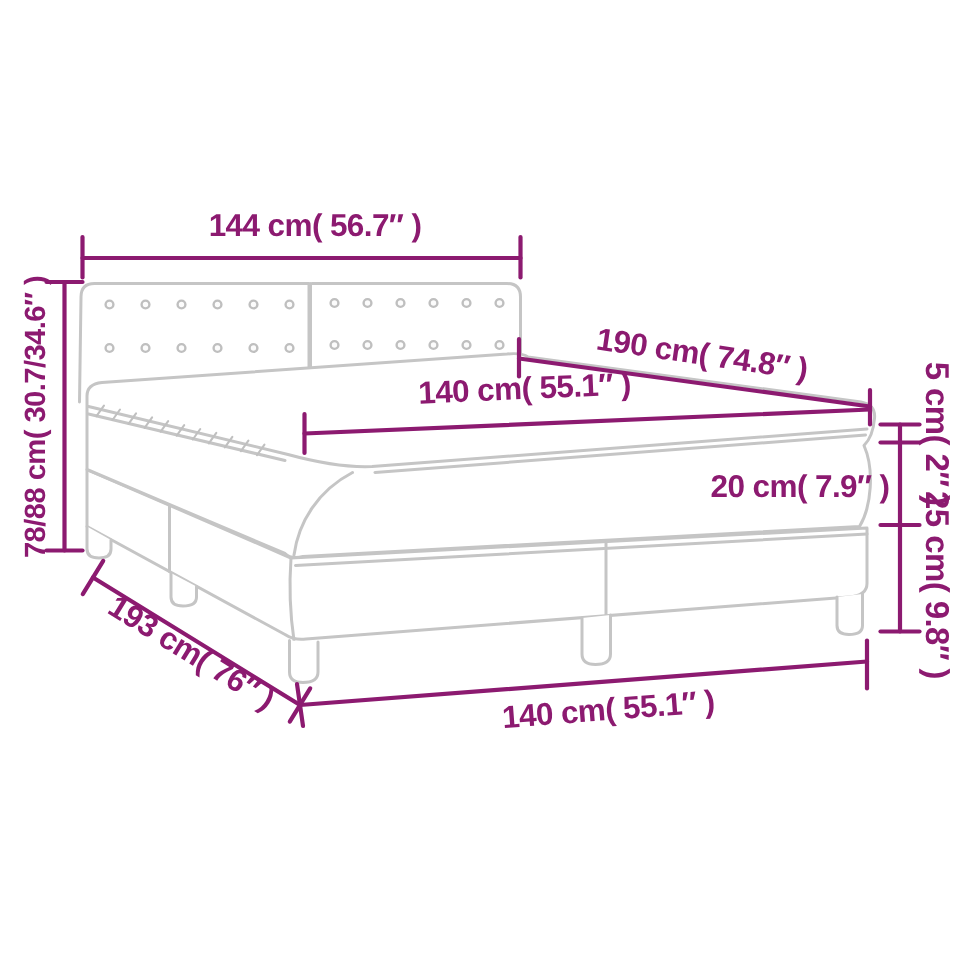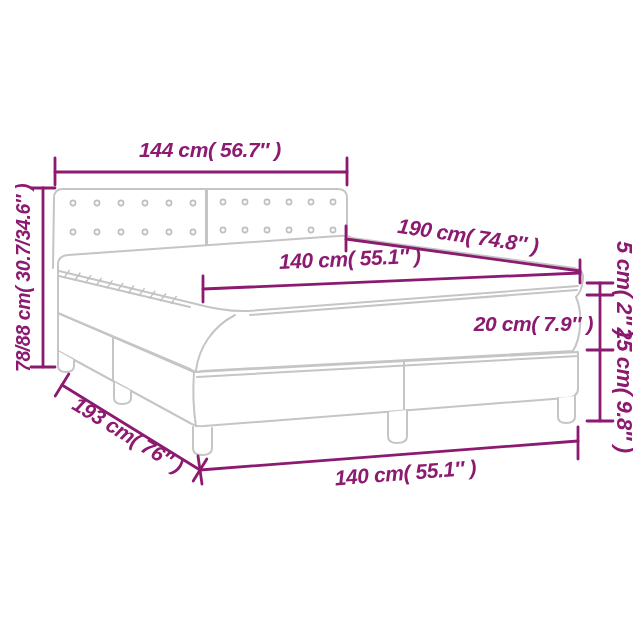--- a/index.html
+++ b/index.html
@@ -1,19 +1,18 @@
 <!DOCTYPE html>
 <html><head>
 <meta charset="utf-8">
 <style>
   html,body{margin:0;padding:0;background:#ffffff;}
   .canvas{
     width:640px;height:640px;position:relative;background:#ffffff;overflow:hidden;
     font-family:"Liberation Sans", sans-serif;
-    font-style:italic;
   }
   svg text{
     font-family:"Liberation Sans", sans-serif;
     font-weight:bold;
     letter-spacing:-0.4px;
   }
 </style>
 </head>
 <body>
 

